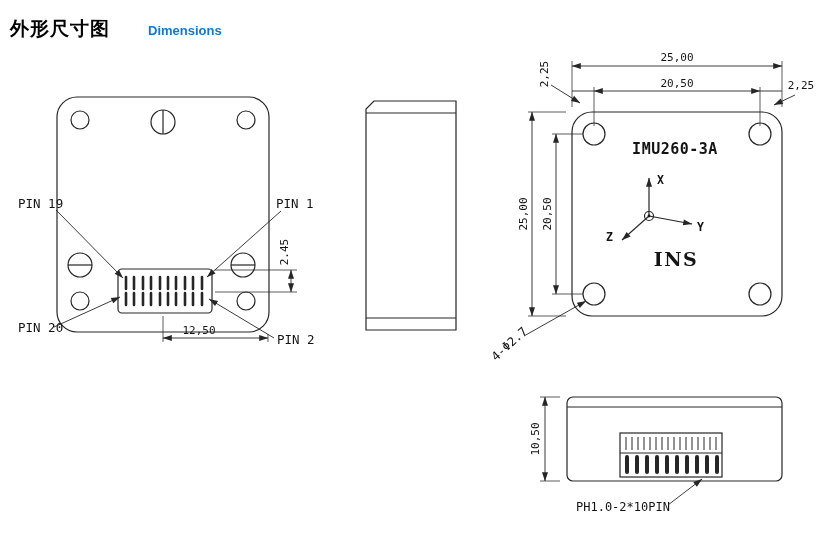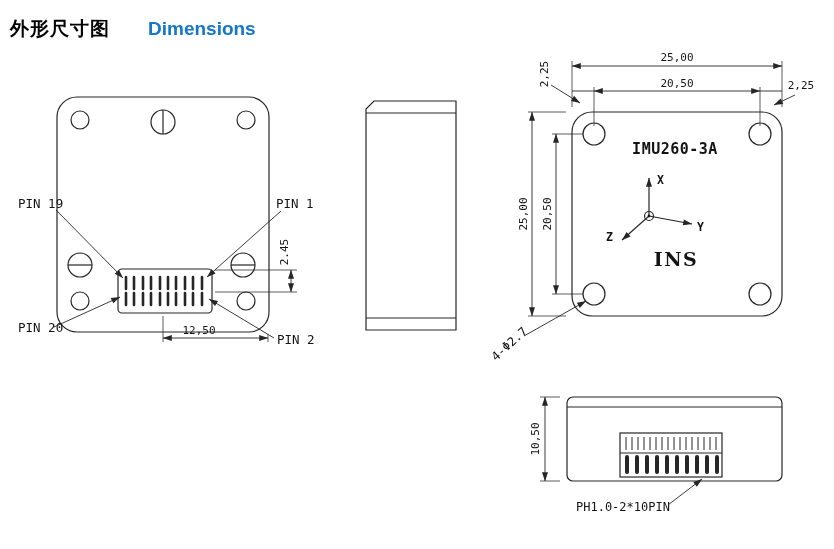--- a/index.html
+++ b/index.html
@@ -1,21 +1,21 @@
 <!DOCTYPE html>
 <html><head>
 <meta charset="utf-8">
 <style>
   body { margin:0; background:#ffffff; }
   .canvas { position:relative; width:834px; height:549px; background:#fff; overflow:hidden;
             font-family:"Liberation Sans", sans-serif; }
   .title-row { position:absolute; top:16px; left:10px; display:flex; gap:38px; align-items:baseline; }
   .title-cn { font-size:19px; font-weight:bold; color:#000; letter-spacing:1px;
               font-family:"DejaVu Sans", sans-serif; }
-  .title-en { font-size:19px; font-weight:bold; color:#1577c8; }
+  .title-en { font-size:13px; font-weight:bold; color:#1577c8; }
   svg.drawing { position:absolute; left:0; top:0; }
 
   .outline, .outline * { fill:none; stroke:#262626; stroke-width:1.2; }
   .pins  { stroke:#262626; stroke-width:2.6; stroke-linecap:round; fill:none; }
   .pins2 { stroke:#262626; stroke-width:1;   fill:none; }
   .pins3 { stroke:#262626; stroke-width:4; stroke-linecap:round; fill:none; }
   .ext     { stroke:#262626; stroke-width:0.75; fill:none; }
   .dimline { stroke:#262626; stroke-width:0.9;  fill:none; }
   .leader  { stroke:#262626; stroke-width:0.9;  fill:none; }
   text { font-family:"DejaVu Sans Mono", monospace; font-size:11px; fill:#141414; stroke:none; }

